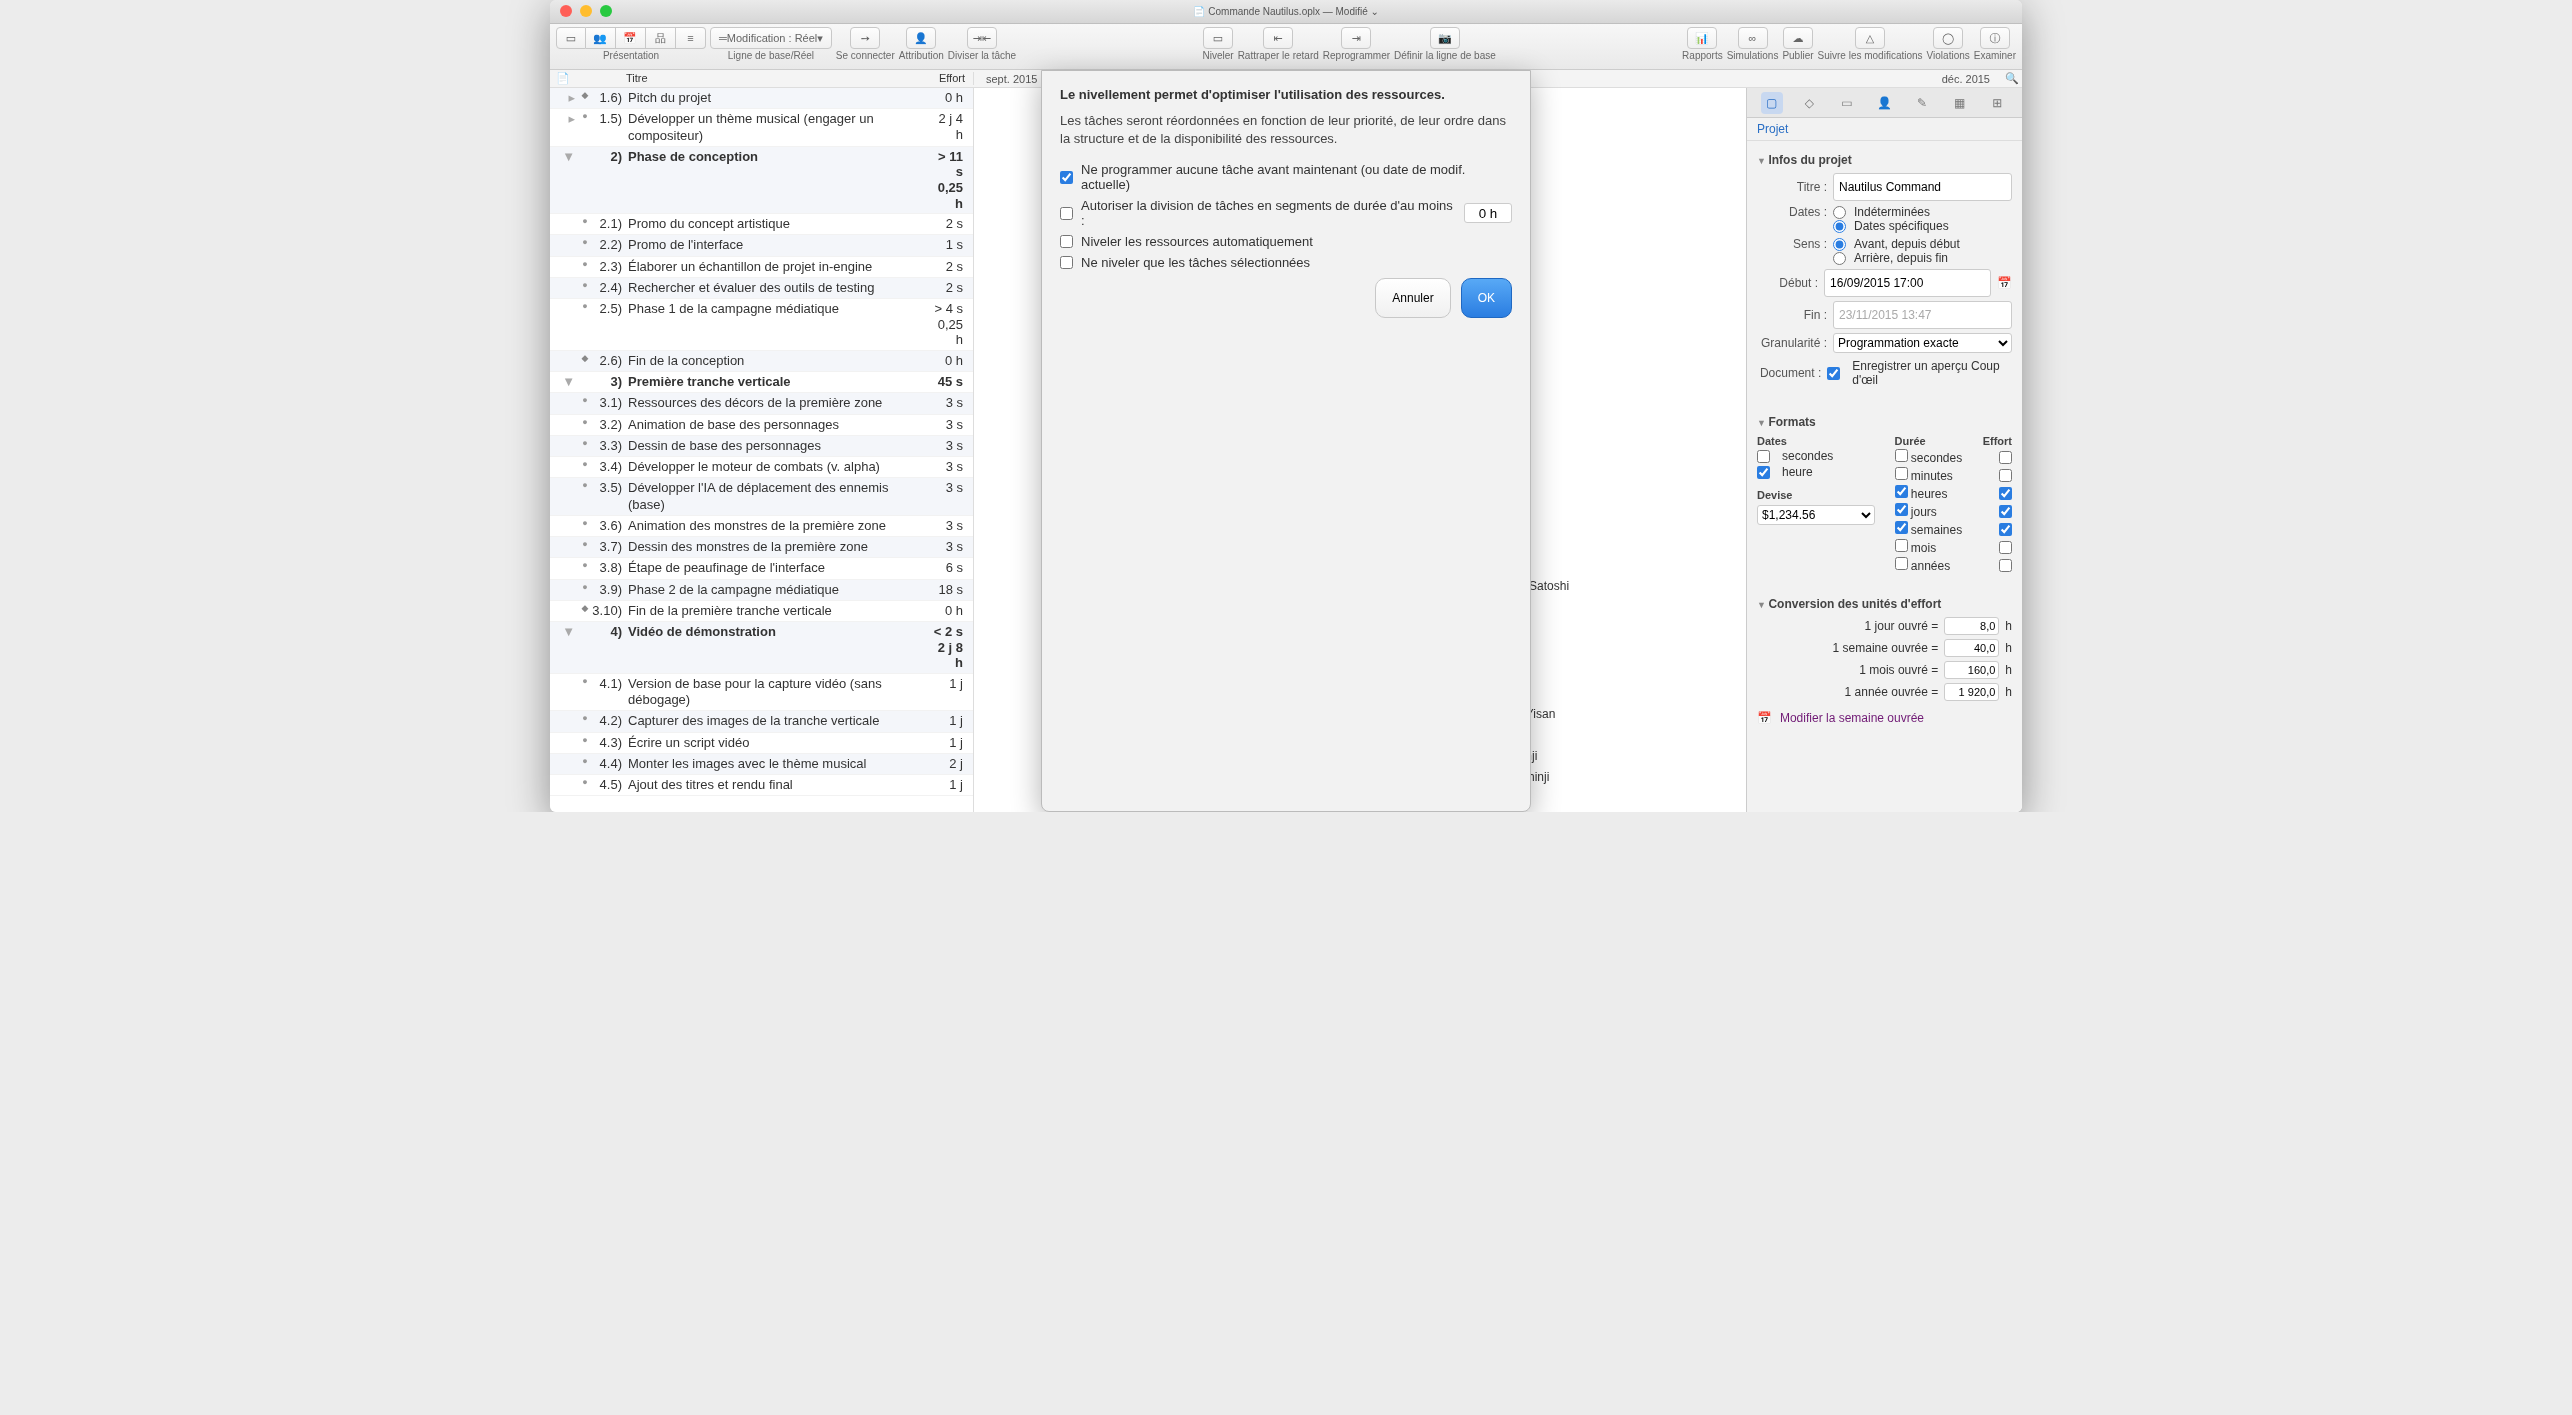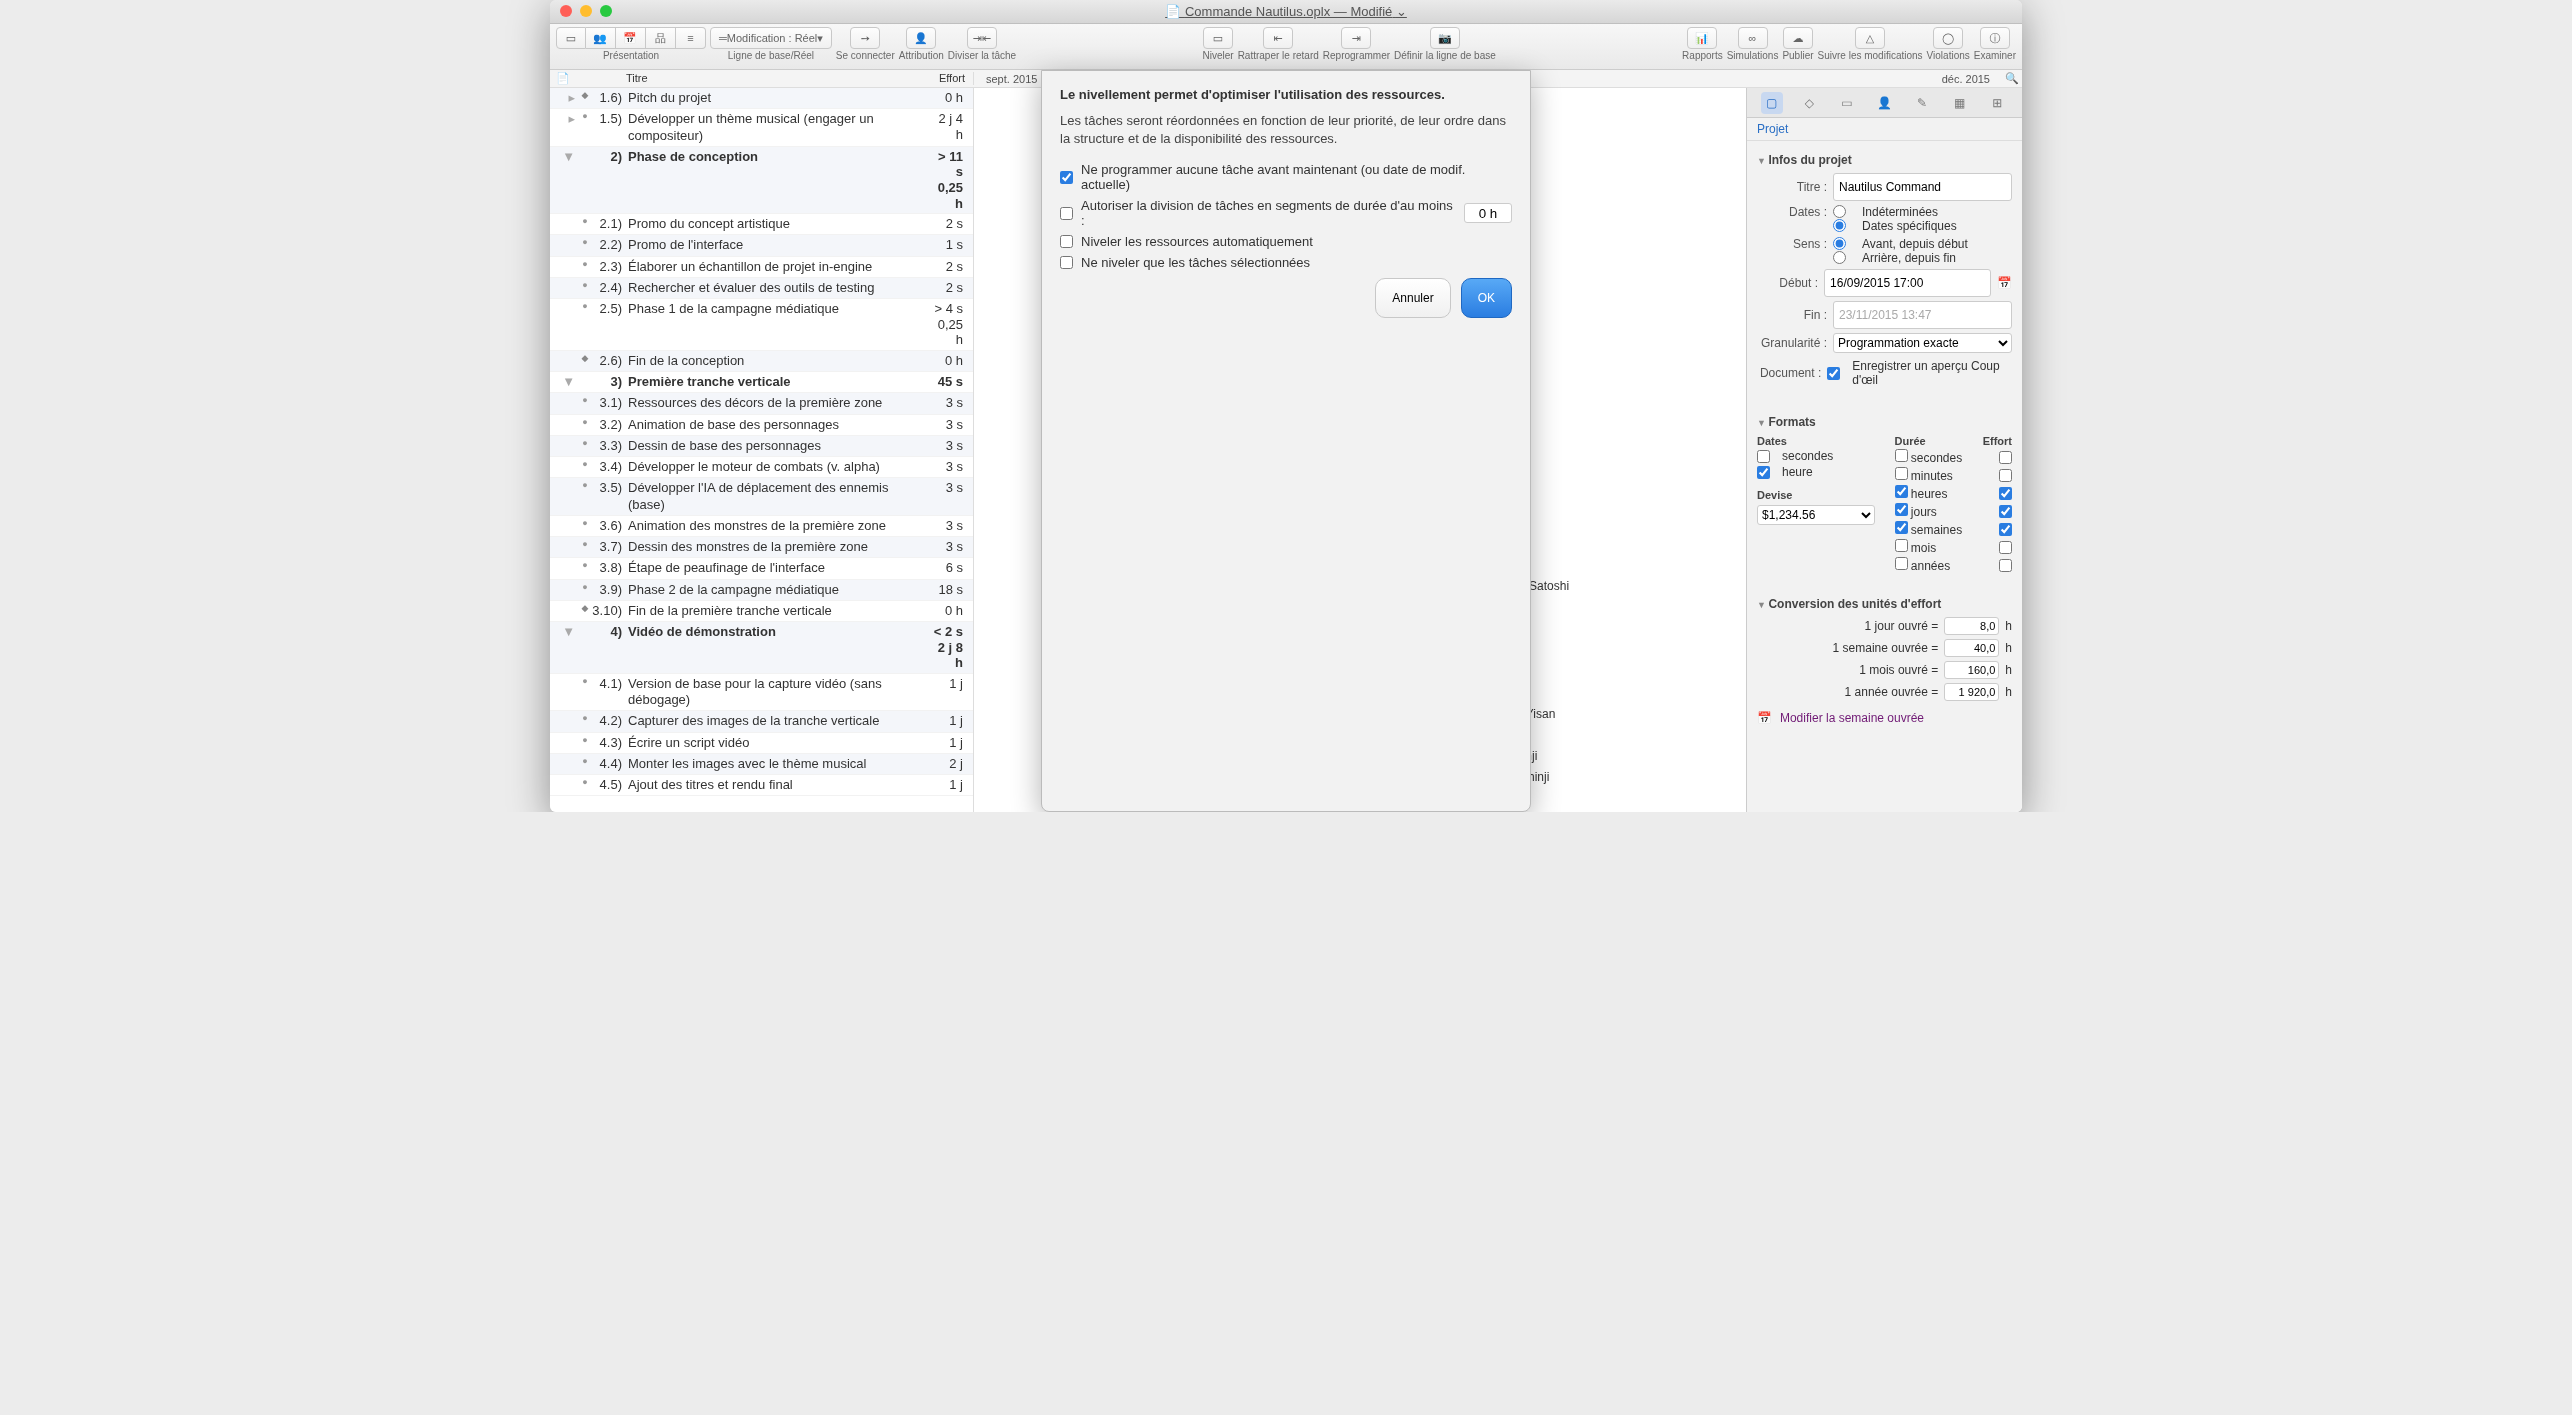--- a/index.html
+++ b/index.html
@@ -2,21 +2,21 @@
 <html><head>
 <meta charset="utf-8">
 <style>
 * { box-sizing: border-box; margin: 0; padding: 0; font-family: -apple-system, "Helvetica Neue", Arial, sans-serif; }
 body { background: #ececec; font-size: 13px; color: #333; overflow: hidden; }
 .window { width: 1472px; height: 812px; background: #ececec; border-radius: 6px; box-shadow: 0 10px 40px rgba(0,0,0,0.4); margin: 0 auto; position: relative; overflow: hidden; }
 .titlebar { height: 24px; background: linear-gradient(#eaeaea,#d6d6d6); display:flex; align-items:center; justify-content:center; position:relative; border-bottom:1px solid #bfbfbf;}
 .traffic { position:absolute; left:10px; top:5px; display:flex; gap:8px;}
 .traffic span { width:12px; height:12px; border-radius:50%; display:inline-block;}
 .tl-red{background:#ff5f57;} .tl-yel{background:#ffbd2e;} .tl-grn{background:#28c940;}
-.titlebar-title { font-size:13px; color:#555;text-decoration:underline;}
+.titlebar-title { font-size:10px; color:#555;}
 .toolbar { height: 46px; background: linear-gradient(#f7f7f7,#e9e9e9); border-bottom:1px solid #ccc; display:flex; align-items:flex-start; padding: 3px 6px 0 6px; gap:4px;}
 .tb-group { display:flex; flex-direction:column; align-items:center; gap:1px; }
 .tb-btns { display:flex; gap:0;}
 .tb-btn { height:22px; min-width:30px; background:linear-gradient(#fdfdfd,#f0f0f0); border:1px solid #c8c8c8; display:flex; align-items:center; justify-content:center; font-size:11px; color:#666; cursor:pointer; }
 .tb-btn:first-child{border-radius:4px 0 0 4px;} .tb-btn:last-child{border-radius:0 4px 4px 0;} .tb-btn:only-child{border-radius:4px;}
 .tb-btn + .tb-btn { border-left:none;}
 .tb-label { font-size:10px; color:#6a6a6a; text-align:center; white-space:nowrap;}
 .tb-spacer { flex:1; }
 .tb-wide{min-width:120px; padding:0 8px;}
 .columns-header { height:18px; background:#f4f4f4; border-bottom:1px solid #ddd; display:flex; align-items:center; font-size:11px; color:#333;}
@@ -48,21 +48,21 @@
 .insp-tabs{height:30px; background:#e8e8e8; border-bottom:1px solid #ccc; display:flex; align-items:center; justify-content:space-around; padding:0 6px;}
 .insp-tab{width:22px; height:22px; display:flex; align-items:center; justify-content:center; border-radius:4px; cursor:pointer; color:#777;}
 .insp-tab.active{background:#c8d8f0; color:#2a6fc5;}
 .insp-title{padding:4px 10px; font-size:12px; color:#2a6fc5; border-bottom:1px solid #ddd;}
 .insp-section{padding:6px 10px 10px 10px;}
 .insp-sec-head{font-weight:600; color:#444; margin:6px 0 6px 0; font-size:12px;}
 .insp-sec-head::before{content:"▼ "; font-size:9px; color:#888;}
 .insp-field{display:flex; align-items:center; gap:6px; margin:4px 0;}
 .insp-label{width:70px; text-align:right; color:#555;}
 .insp-input{flex:1; height:28px; border:1px solid #ccc; background:#fff; padding:0 5px; font-size:12px; border-radius:3px;}
-.insp-radio{display:flex; align-items:flex-start; gap:16px; font-size:12px;}
+.insp-radio{display:flex; align-items:center; gap:8px; font-size:12px;}
 .insp-radio input{accent-color:#2a7de1;}
 .insp-select{flex:1; height:20px; border:1px solid #ccc; background:#fff; font-size:12px; border-radius:3px;}
 .insp-check{display:flex; align-items:center; gap:12px; margin:2px 0;}
 .insp-check input{accent-color:#2a7de1;}
 .fmt-col-head{font-weight:600; font-size:11px; color:#444;}
 .conv-row{display:flex; align-items:center; gap:6px; margin:4px 0; justify-content:flex-end;}
 .conv-row .cl{flex:1; text-align:right;}
 .conv-row input{width:55px; text-align:right; border:1px solid #ccc; height:18px; font-size:11px; padding-right:3px; border-radius:3px;}
 .modal-backdrop{position:absolute; left:0; right:0; top:70px; bottom:0; display:flex; justify-content:center; pointer-events:none;}
 .modal{width:490px; background:#f2f2f2; border:1px solid #bbb; border-radius:0 0 8px 8px; box-shadow:0 8px 30px rgba(0,0,0,0.3); padding:16px 18px 14px 18px; pointer-events:auto; font-size:13px;}

